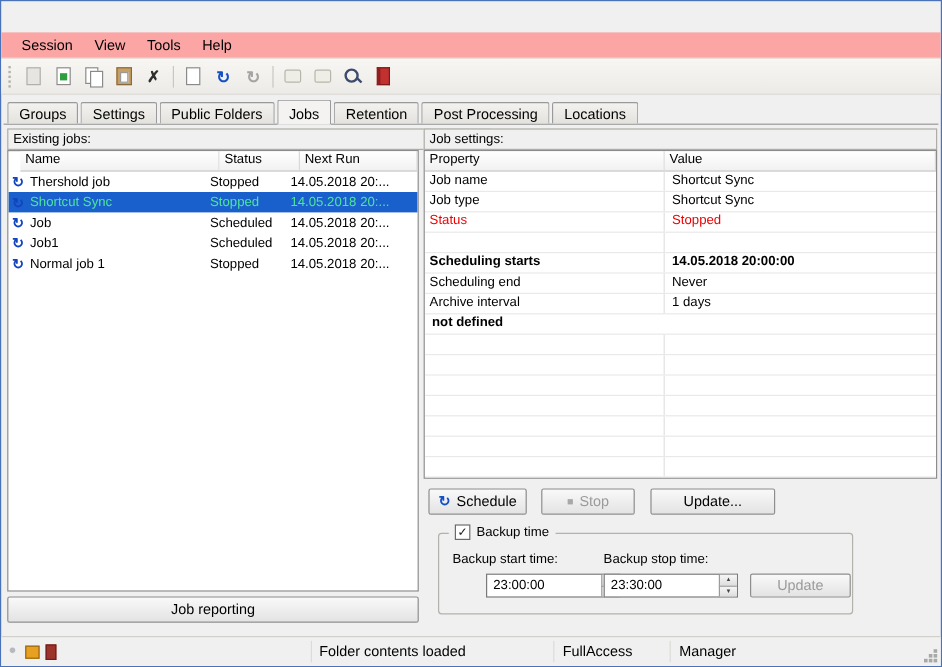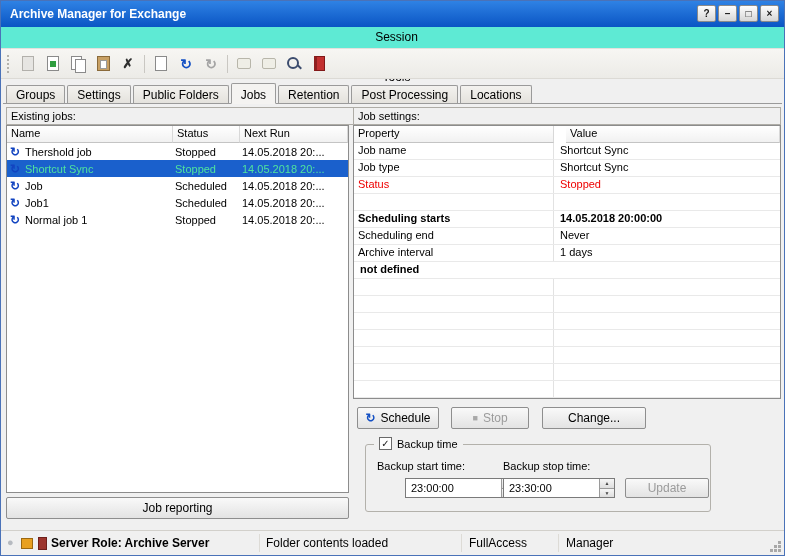--- a/index.html
+++ b/index.html
@@ -10,22 +10,22 @@
   }
   
   .titlebar { position:absolute; left:0; top:0; right:0; height:26px;
     background:linear-gradient(#2f82e4,#0a55c4); display:flex; align-items:center;
     padding-left:9px; color:#fff; font-weight:bold; font-size:12px; }
   .win-controls { position:absolute; right:5px; top:4px; display:flex; gap:2px; }
   .win-btn { width:19px; height:17px; border:1px solid #8a8a8a; border-radius:2px;
     background:linear-gradient(#fefefe,#d6d6d6); color:#1a1a1a; font-size:10px; font-weight:bold;
     display:flex; align-items:center; justify-content:center; cursor:default; }
   
-  .menubar { position:absolute; left:0; top:26px; right:0; height:22px; background:#5eead4;
-    border-bottom:1px solid #e3e1dd; display:flex; align-items:center; padding-left:8px;flex-direction:column; }
+  .menubar { position:absolute; left:0; top:26px; right:0; height:22px; background:#fca5a5;
+    border-bottom:1px solid #e3e1dd; display:flex; align-items:center; padding-left:8px; }
   .menu-item { padding:3px 9px; font-size:12px; }
   
   .toolbar { position:absolute; left:0; top:48px; right:0; height:30px;
     background:linear-gradient(#f7f6f3,#ecebe7); border-bottom:1px solid #dcdad5;
     display:flex; align-items:center; padding-left:6px; gap:7px; }
   .grip-v { width:3px; height:18px; border-left:2px dotted #b4b2ac; margin-right:2px; }
   .tsep { width:1px; height:18px; background:#c9c7c2; }
   .ticon { width:18px; height:18px; display:flex; align-items:center; justify-content:center; position:relative; }
   .i-doc { width:12px; height:15px; background:#fff; border:1px solid #8a8a8a; }
   .i-doc.gray { background:#e6e5e2; border-color:#b2b0ab; }
@@ -56,42 +56,42 @@
   .panel-label { position:absolute; height:18px; border:1px solid #aeaca6;
     font-size:11px; line-height:16px; padding-left:4px; background:#f0f0f0; }
   #lbl-jobs { left:5px; top:106px; width:403px; }
   #lbl-settings { left:352px; top:106px; width:428px; }
   
   .jobs-table { position:absolute; left:5px; top:124px; width:343px; height:368px;
     border:1px solid #8c8c8c; background:#fff; font-size:11px; overflow:hidden; }
   .jh { display:flex; height:17px; }
   .jh .hc { background:linear-gradient(#ffffff,#f1f1f1); border-right:1px solid #d8d8d8;
     border-bottom:1px solid #c4c4c4; padding:1px 4px; }
-  .hc.c-name { width:166px; } .hc.c-status { width:67px; } .hc.c-next { flex:1; }
+  .hc.c-name { width:166px;margin-left:10px; } .hc.c-status { width:67px; } .hc.c-next { flex:1; }
   .jrow { display:flex; height:17px; align-items:center; }
   .jrow .jname { width:148px; padding-left:2px; overflow:hidden; white-space:nowrap; }
   .jrow .jstatus { width:67px; padding-left:4px; }
   .jrow .jnext { flex:1; padding-left:4px; overflow:hidden; white-space:nowrap; }
   .jicon { width:16px; text-align:center; color:#1244c0; font-weight:bold; font-size:12px; }
   .jrow.selected { background:#1a60cc; color:#4fe39e; }
   
   .btn { position:absolute; border:1px solid #8e8e8e; border-radius:2px;
     background:linear-gradient(#f9f9f9,#e3e3e3); font-size:12px;
     display:flex; align-items:center; justify-content:center; gap:5px; cursor:default; }
   .btn.disabled { color:#9b9b9b; }
   #btn-report { left:5px; top:496px; width:343px; height:22px; }
   #btn-schedule { left:356px; top:406px; width:82px; height:22px; }
   #btn-stop { left:450px; top:406px; width:78px; height:22px; }
   #btn-change { left:541px; top:406px; width:104px; height:22px; }
   .btn .glyph-sync { font-size:12px; }
   .glyph-stopsq { color:#a8a8a8; font-size:9px; }
   
   .settings-table { position:absolute; left:352px; top:124px; width:428px; height:274px;
     border:1px solid #8c8c8c; background:#fff; font-size:11px; overflow:hidden; }
-  .sh { display:flex; height:17px;gap:12px; }
+  .sh { display:flex; height:17px; }
   .sh .hc { background:linear-gradient(#ffffff,#f1f1f1); border-right:1px solid #d8d8d8;
     border-bottom:1px solid #c4c4c4; padding:1px 4px; }
   .hc.c-prop { width:200px; } .hc.c-val { flex:1; }
   .srow { display:flex; height:17px; border-bottom:1px solid #e9e9e9; }
   .srow .sprop { width:200px; padding:1px 4px; border-right:1px solid #e2e2e2;
     overflow:hidden; white-space:nowrap; }
   .srow .sval { flex:1; padding:1px 6px; overflow:hidden; white-space:nowrap; }
   .srow.red .sprop, .srow.red .sval { color:#ee0000; }
   .srow.bold .sprop, .srow.bold .sval { font-weight:bold; }
   
@@ -125,29 +125,20 @@
     background:#9c342c; border:1px solid #6e1f1a; }
   .grip { position:absolute; right:3px; bottom:3px; width:12px; height:12px; }
   .grip::before { content:""; position:absolute; right:0; bottom:0; width:3px; height:3px;
     background:#a8a8a8; box-shadow:-4px 0 #a8a8a8, 0 -4px #a8a8a8, -8px 0 #a8a8a8, 0 -8px #a8a8a8, -4px -4px #a8a8a8; }
 </style>
 </head>
 <body>
 
 <div id="win">
 
-  <div class="titlebar">
-    <span>Archive Manager for Exchange</span>
-    <div class="win-controls">
-      <span class="win-btn">?</span>
-      <span class="win-btn">–</span>
-      <span class="win-btn">□</span>
-      <span class="win-btn">×</span>
-    </div>
-  </div>
 
   <div class="menubar">
     <span class="menu-item">Session</span>
     <span class="menu-item">View</span>
     <span class="menu-item">Tools</span>
     <span class="menu-item">Help</span>
   </div>
 
   <div class="toolbar">
     <span class="grip-v"></span>
@@ -312,21 +303,21 @@
   </div>
 
   <div class="btn" id="btn-schedule">
     <span class="glyph-sync">↻</span>
     <span>Schedule</span>
   </div>
   <div class="btn disabled" id="btn-stop">
     <span class="glyph-stopsq">■</span>
     <span>Stop</span>
   </div>
-  <div class="btn" id="btn-change">Change...</div>
+  <div class="btn" id="btn-change">Update...</div>
 
   <div class="groupbox">
     <div class="legend">
       <span class="checkbox">✓</span>
       <span>Backup time</span>
     </div>
     <span class="gb-label" id="lbl-start">Backup start time:</span>
     <span class="gb-label" id="lbl-stop">Backup stop time:</span>
     <div class="spinner" id="spin-start">
       <span class="spin-text">23:00:00</span>
@@ -342,21 +333,20 @@
         <span class="spin-btn">▼</span>
       </span>
     </div>
   </div>
   <div class="btn disabled" id="btn-update">Update</div>
 
   <div class="statusbar">
     <span class="sb-sphere">●</span>
     <span class="sb-chip"></span>
     <span class="sb-book"></span>
-    <span class="sb-text" id="sb-role">Server Role: Archive Server</span>
     <span class="sb-sep" style="left:258px"></span>
     <span class="sb-text" id="sb-msg">Folder contents loaded</span>
     <span class="sb-sep" style="left:460px"></span>
     <span class="sb-text" id="sb-access">FullAccess</span>
     <span class="sb-sep" style="left:557px"></span>
     <span class="sb-text" id="sb-mgr">Manager</span>
     <span class="grip"></span>
   </div>
 
 </div>

